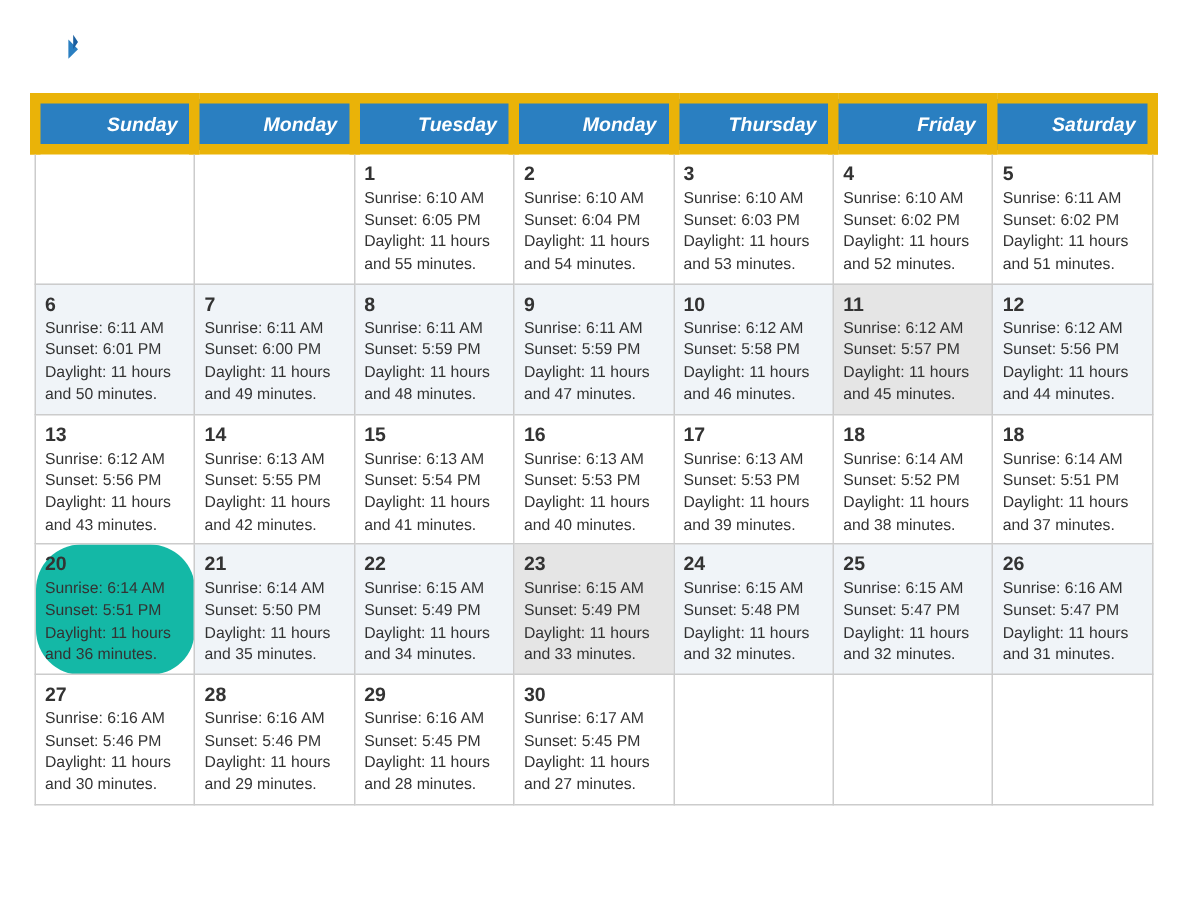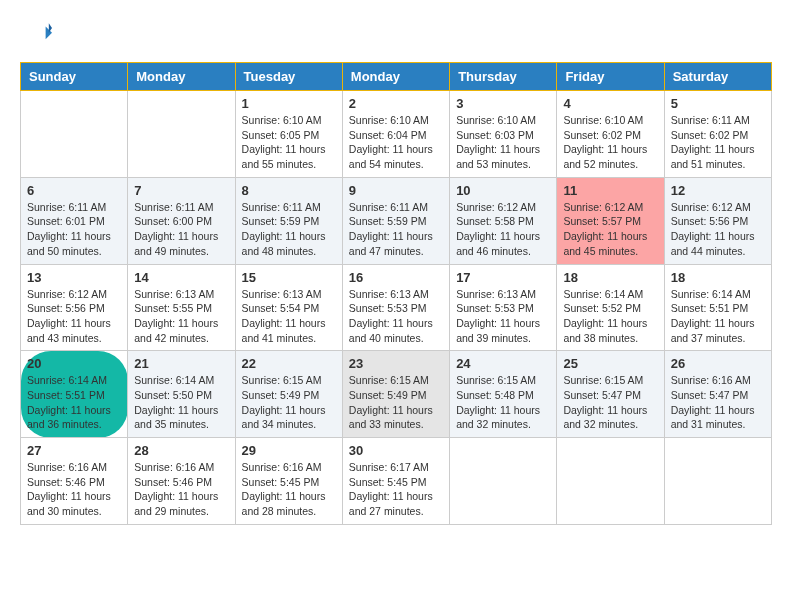--- a/index.html
+++ b/index.html
@@ -50,22 +50,23 @@
       width: 100%;
       border-collapse: collapse;
       border: 1px solid #ccc;
     }
     .calendar th {
       background-color: #2a7fc1;
       color: #fff;
       font-size: 13px;
       font-weight: bold;
       padding: 6px 8px;
-      text-align: left;
-      border: 1px solid #eab308;
+      text-align: right;
+      border: 7px solid #eab308;
+      font-style: italic;
     }
     .calendar td {
       vertical-align: top;
       border: 1px solid #ccc;
       padding: 5px 6px;
       width: 107px;
       min-height: 80px;
       font-size: 10.5px;
       color: #333;
       background: #fff;
@@ -159,21 +160,21 @@
           <div class="day-info">Sunrise: 6:11 AM<br>Sunset: 5:59 PM<br>Daylight: 11 hours and 48 minutes.</div>
         </td>
         <td style="background: rgb(240, 244, 248);">
           <span class="day-number">9</span>
           <div class="day-info">Sunrise: 6:11 AM<br>Sunset: 5:59 PM<br>Daylight: 11 hours and 47 minutes.</div>
         </td>
         <td style="background: rgb(240, 244, 248);">
           <span class="day-number">10</span>
           <div class="day-info">Sunrise: 6:12 AM<br>Sunset: 5:58 PM<br>Daylight: 11 hours and 46 minutes.</div>
         </td>
-        <td style="background: #fca5a5;">
+        <td style="background: #e5e5e5;">
           <span class="day-number">11</span>
           <div class="day-info">Sunrise: 6:12 AM<br>Sunset: 5:57 PM<br>Daylight: 11 hours and 45 minutes.</div>
         </td>
         <td style="background: rgb(240, 244, 248);">
           <span class="day-number">12</span>
           <div class="day-info">Sunrise: 6:12 AM<br>Sunset: 5:56 PM<br>Daylight: 11 hours and 44 minutes.</div>
         </td>
       </tr>
       <tr>
         <td>

